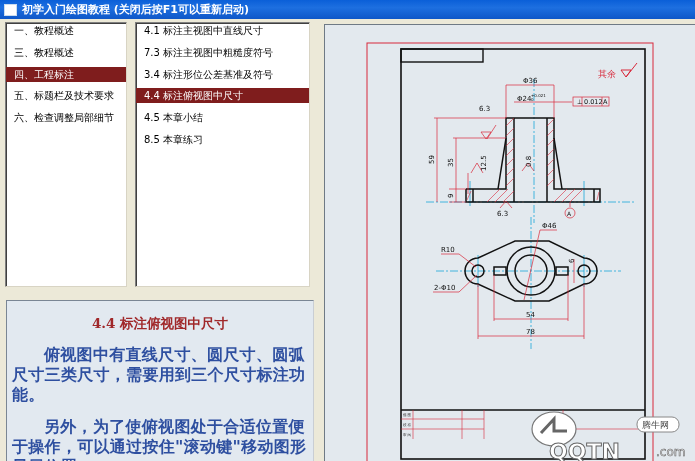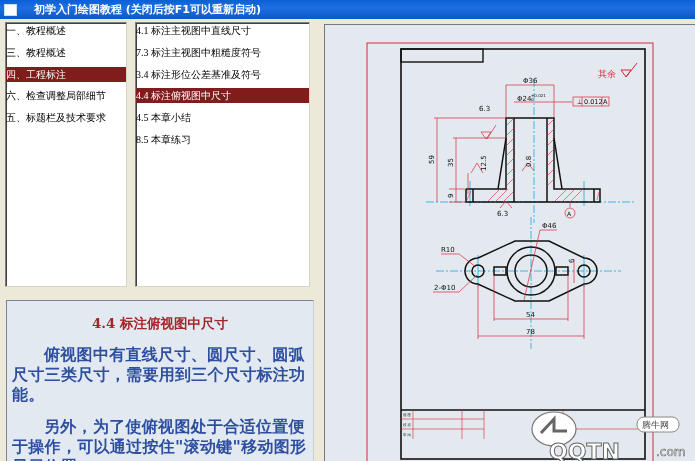--- a/index.html
+++ b/index.html
@@ -1,42 +1,42 @@
 <!DOCTYPE html>
 <html><head>
 <meta charset="utf-8">
 <style>
   html,body{margin:0;padding:0;}
   body{width:695px;height:461px;overflow:hidden;background:#ECE9D8;font-family:"DejaVu Sans","Liberation Sans",sans-serif;position:relative;}
-  .titlebar{position:absolute;left:0;top:0;width:695px;height:19px;background:linear-gradient(#0A5FD8,#1D6FE0 40%,#0E57C8);color:#fff;font-size:11px;font-weight:bold;line-height:19px;display:flex;align-items:center;gap:12px;}
+  .titlebar{position:absolute;left:0;top:0;width:695px;height:19px;background:linear-gradient(#0A5FD8,#1D6FE0 40%,#0E57C8);color:#fff;font-size:11px;font-weight:bold;line-height:19px;display:flex;align-items:center;}
   .titlebar .ico{width:11px;height:10px;background:#fff;margin:0 5px 0 4px;display:inline-block;border:1px solid #cde;}
   .list{position:absolute;background:#fff;border:1px solid #7f7f7f;border-right-color:#d8d4c4;border-bottom-color:#d8d4c4;box-shadow:inset 1px 1px 0 #404040;font-size:10px;color:#000;}
-  .list .item{height:15px;line-height:15px;padding-left:0;margin-bottom:6.8px;white-space:nowrap;cursor:default;font-family:Liberation Serif, serif;}
+  .list .item{height:15px;line-height:15px;padding-left:8px;margin-bottom:6.8px;white-space:nowrap;cursor:default;}
   .list .item.sel{background:#7f1d1d;color:#fff;}
   #list1{left:5px;top:22px;width:120px;height:263px;}
   #list2{left:135px;top:22px;width:173px;height:263px;}
   .info{position:absolute;left:6px;top:300px;width:306px;height:165px;background:#E2E9F0;border:1px solid #7a8694;border-right-color:#c9ced4;}
   .info h2{margin:14px 0 0 0;text-align:center;font-family:"DejaVu Serif","Liberation Serif",serif;font-size:13.5px;color:#A0282A;font-weight:bold;}
   .info p{margin:12px 4px 0 5px;font-family:"DejaVu Serif","Liberation Serif",serif;font-size:16px;line-height:20px;color:#2E4FA0;text-indent:2em;font-weight:bold;letter-spacing:0.3px;}
   .canvas{position:absolute;left:324px;top:24px;width:371px;height:440px;background:#E3E9EE;border:1px solid #6f7a85;border-right:none;}
 </style>
 </head>
 <body>
 
 <div class="titlebar">
   <span class="ico"></span>
   <span>初学入门绘图教程 (关闭后按F1可以重新启动)</span>
 </div>
 
 <div class="list" id="list1">
   <div class="item">一、教程概述</div>
   <div class="item">三、教程概述</div>
   <div class="item sel">四、工程标注</div>
+  <div class="item">五、标题栏及技术要求</div>
   <div class="item">六、检查调整局部细节</div>
-  <div class="item">五、标题栏及技术要求</div>
 </div>
 
 <div class="list" id="list2">
   <div class="item">4.1 标注主视图中直线尺寸</div>
   <div class="item">7.3 标注主视图中粗糙度符号</div>
   <div class="item">3.4 标注形位公差基准及符号</div>
   <div class="item sel">4.4 标注俯视图中尺寸</div>
   <div class="item">4.5 本章小结</div>
   <div class="item">8.5 本章练习</div>
 </div>

